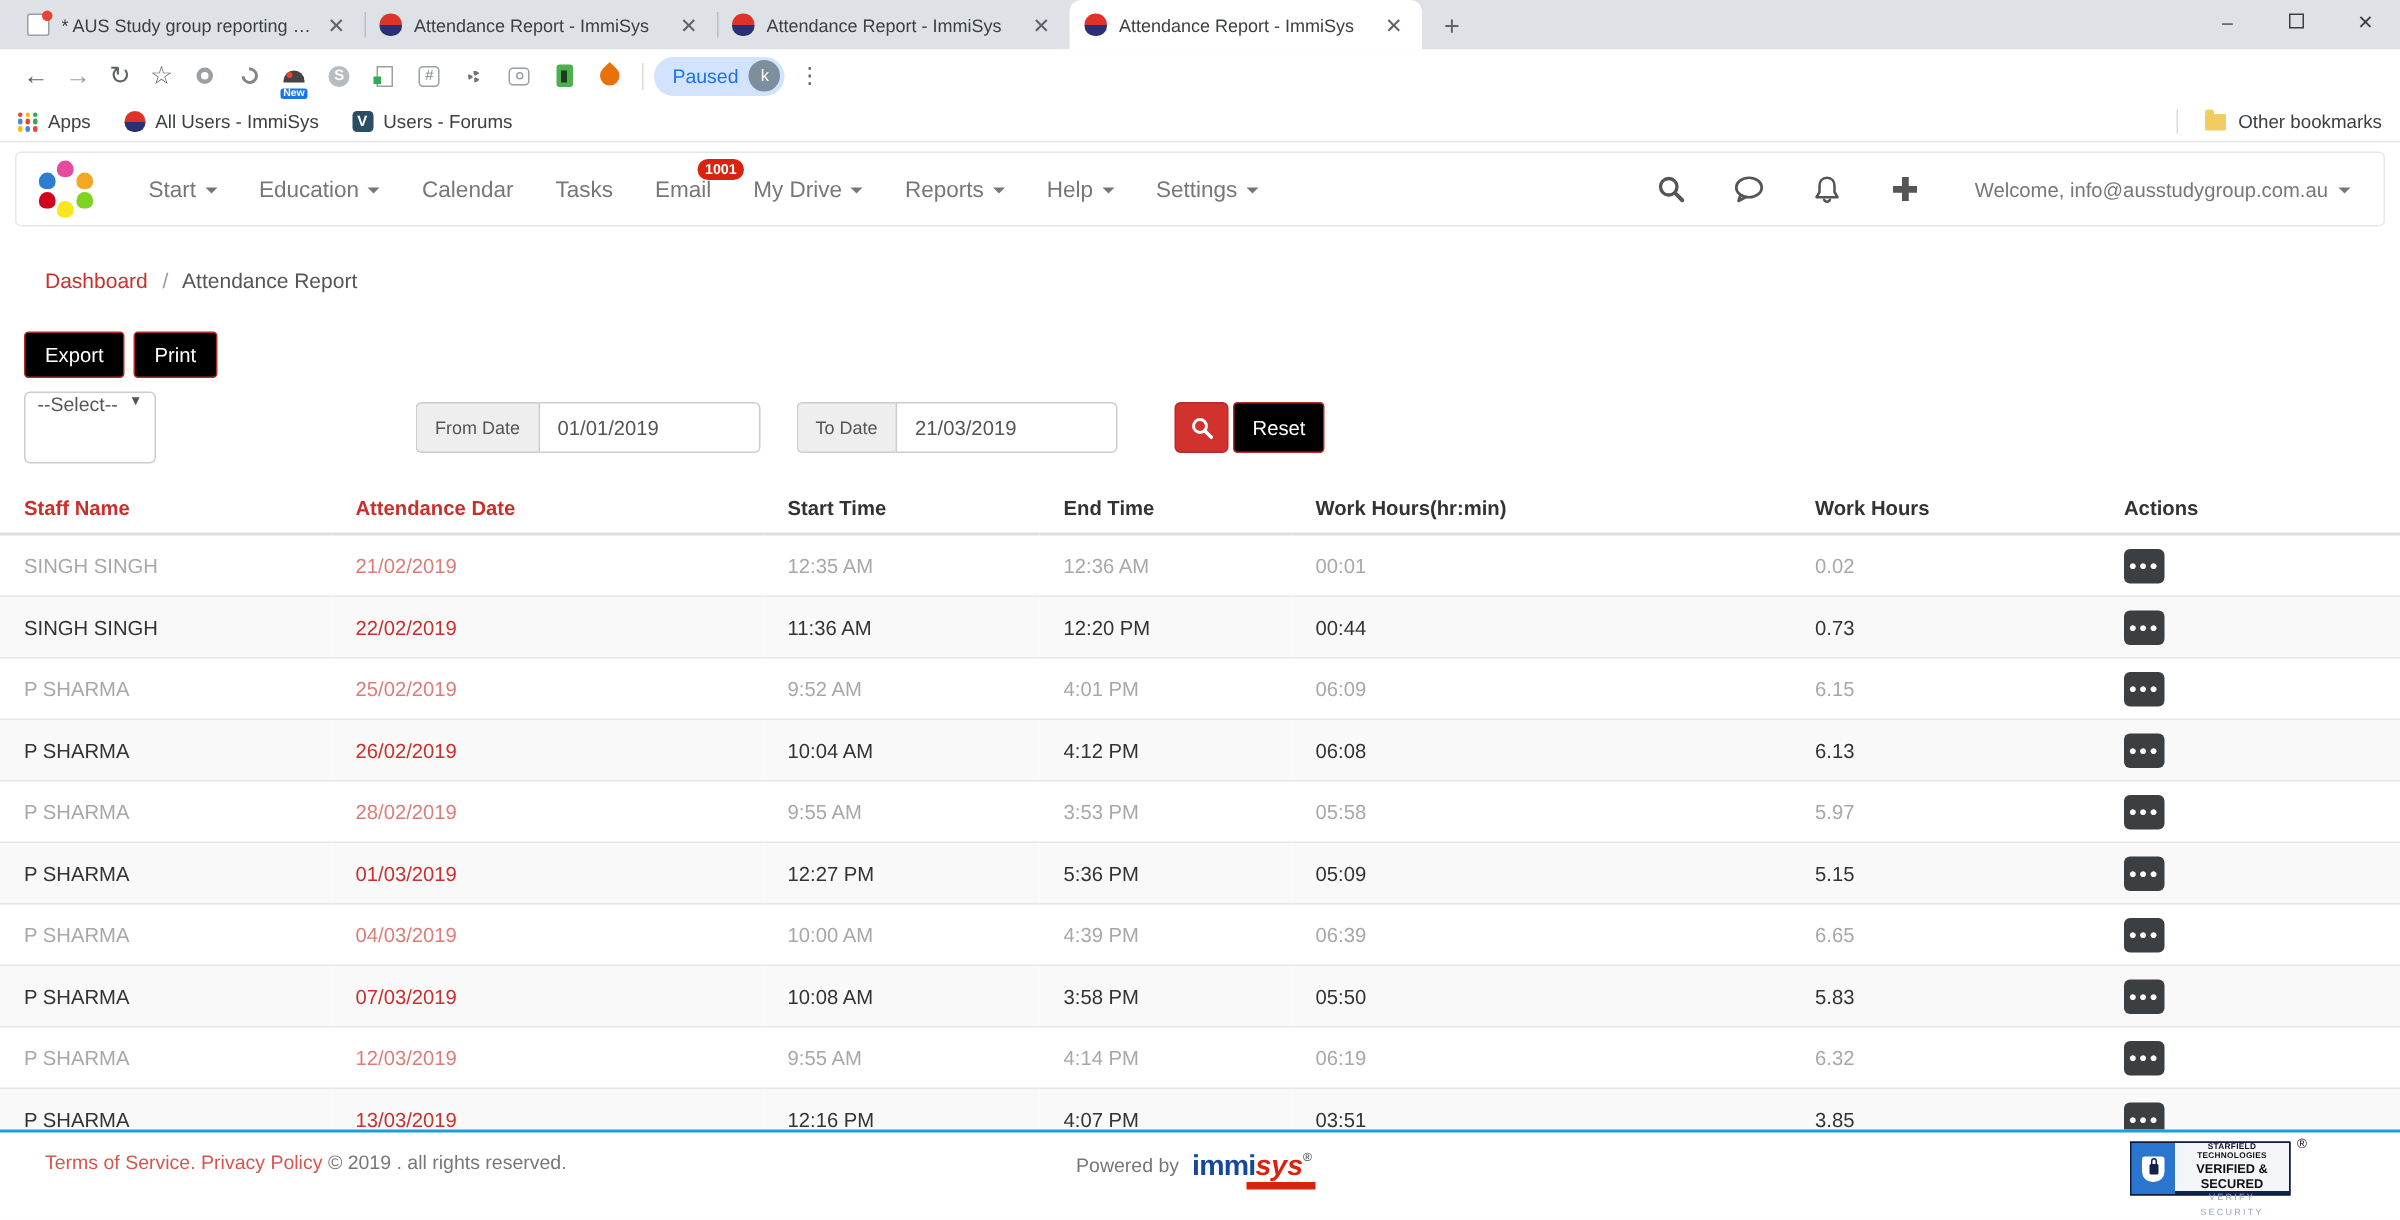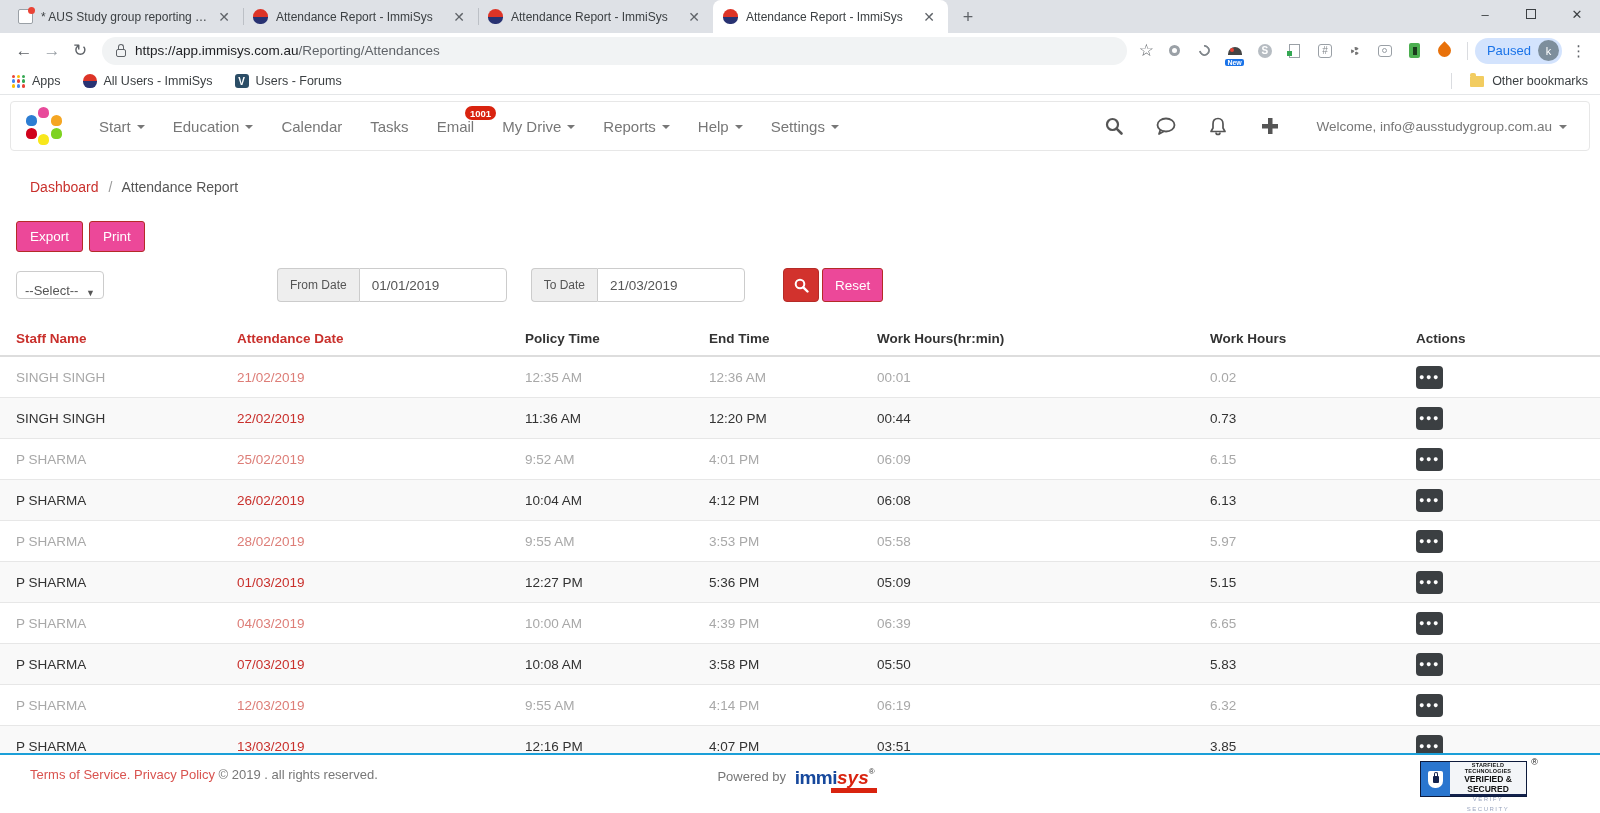--- a/index.html
+++ b/index.html
@@ -81,24 +81,24 @@
   .appnav-right { margin-left:auto; display:flex; align-items:center; }
   .appnav-icon { width:52px; display:flex; align-items:center; justify-content:center; color:#555; }
   .welcome { color:#777; font-size:13.5px; display:flex; align-items:center; gap:7px; padding:0 8px 0 20px; }
 
   .breadcrumb { padding:28px 30px 0; font-size:14px; }
   .breadcrumb .bc-link { color:#c9302c; }
   .breadcrumb .bc-sep { color:#999; margin:0 6px; }
   .breadcrumb .bc-cur { color:#555; }
 
   .action-btns { margin:26px 0 0 16px; display:flex; gap:6px; }
-  .btn-red { background:#ec4899; color:#fff; border:1px solid #b52b27; border-radius:3px; font-size:13.5px; font-family:inherit; padding:7px 13px; cursor:pointer; }
+  .btn-red { background:#000000; color:#fff; border:1px solid #b52b27; border-radius:3px; font-size:13.5px; font-family:inherit; padding:7px 13px; cursor:pointer; }
 
   .filterbar { margin:16px 16px 0; display:flex; align-items:center; height:34px; }
-  .select-box { width:88px; height:28px; border:1px solid #ccc; border-radius:4px; background:#fff; display:flex; align-items:flex-end; justify-content:space-between; padding:0 8px; font-size:13px; color:#555; }
+  .select-box { width:88px; height:48px; border:1px solid #ccc; border-radius:4px; background:#fff; display:flex; align-items:flex-start; justify-content:space-between; padding:0 8px; font-size:13px; color:#555; }
   .select-arrow { font-size:9px; color:#555; }
   .igroup { display:flex; height:34px; }
   .igroup .addon { background:#eee; border:1px solid #ccc; border-right:none; border-radius:4px 0 0 4px; padding:0 12px; display:flex; align-items:center; font-size:12px; color:#555; }
   .igroup input { width:148px; border:1px solid #ccc; border-radius:0 4px 4px 0; padding:0 12px; font-size:13.5px; color:#555; font-family:inherit; outline:none; }
   .g1 { margin-left:173px; } .g2 { margin-left:24px; }
   .btn-search { margin-left:38px; width:36px; height:34px; background:#d2322d; border:1px solid #b52b27; border-radius:4px; display:flex; align-items:center; justify-content:center; cursor:pointer; }
   .btn-reset { margin-left:3px; height:34px; padding:0 12px; }
 
   table.report { width:100%; border-collapse:collapse; margin-top:20px; font-size:13.5px; }
   table.report th { text-align:left; padding:9px 16px; font-weight:bold; color:#333; border-bottom:2px solid #ddd; white-space:nowrap; }
@@ -165,24 +165,20 @@
         <span class="sq"></span>
       </div>
     <div class="win-btn">✕</div>
   </div>
 </div>
 
 <div class="toolbar">
   <div class="navbtn">←</div>
   <div class="navbtn dim">→</div>
   <div class="navbtn">↻</div>
-  <div class="omnibox">
-    <span class="lock"></span>
-    <span class="url"><span class="host">https://app.immisys.com.au</span><span class="path">/Reporting/Attendances</span></span>
-  </div>
   <div class="star">☆</div>
   <div class="ext-row">
     <div class="ext">
         <span class="ext-ring"></span>
       </div>
     <div class="ext">
         <span class="ext-recycle"></span>
       </div>
     <div class="ext">
         <span class="ext-speed"></span>
@@ -382,21 +378,21 @@
         <col style="width:184px">
       <col style="width:168px">
         <col style="width:333px">
         <col style="width:206px">
         <col>
     </colgroup>
     <thead>
         <tr id="thead-row">
           <th class="sort">Staff Name</th>
           <th class="sort">Attendance Date</th>
-          <th class="">Policy Time</th>
+          <th class="">Start Time</th>
           <th class="">End Time</th>
           <th class="">Work Hours(hr:min)</th>
           <th class="">Work Hours</th>
           <th class="">Actions</th>
         </tr>
       </thead>
     <tbody id="tbody-host">
         <tr class="light">
           <td class="">SINGH SINGH</td>
           <td class="date">21/02/2019</td>

